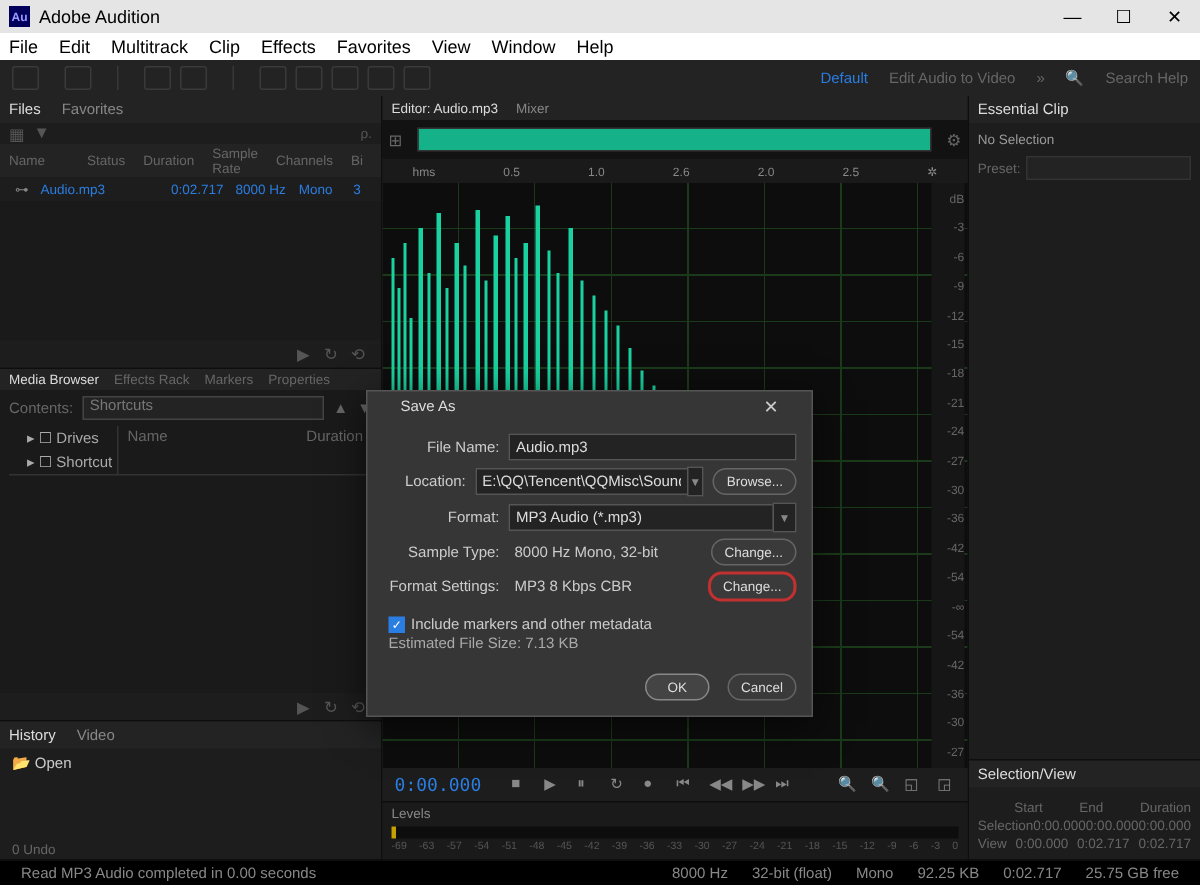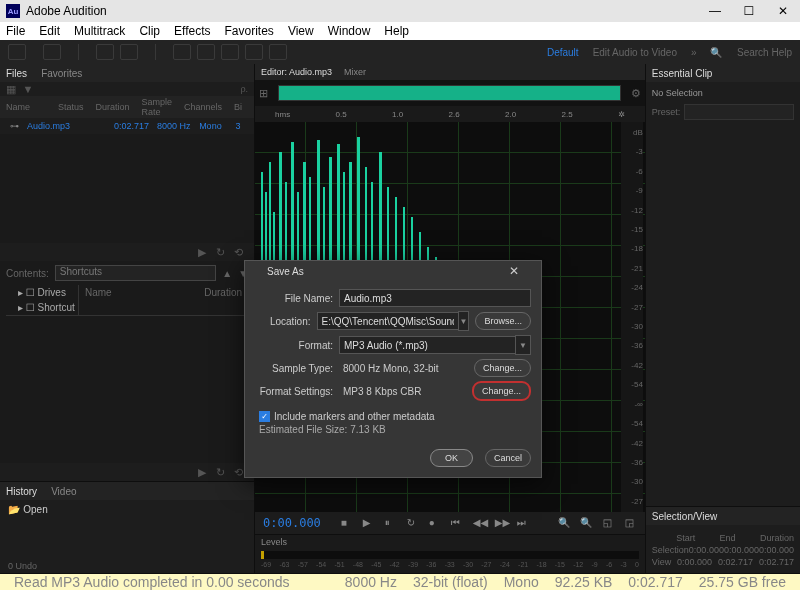--- a/index.html
+++ b/index.html
@@ -45,21 +45,21 @@
 .wave-svg{position:absolute;left:0;top:10px;width:260px;height:280px}
 .dbscale{position:absolute;right:2px;top:0;bottom:0;width:22px;display:flex;flex-direction:column;justify-content:space-between;padding:6px 0;color:#666;font-size:8px;text-align:right;background:#161616}
 .transport{height:22px;background:#1d1d1d;display:flex;align-items:center;padding:0 8px;gap:10px;color:#888;font-size:10px}
 .transport .time{color:#2a7de1;font-size:12px;font-family:monospace}
 .transport .pbtn{width:12px;height:12px}
 .levels{height:38px;background:#1a1a1a;border-top:1px solid #0e0e0e}
 .lv-head{font-size:9px;color:#888;padding:2px 6px}
 .lv-meter{height:8px;margin:2px 6px;background:#0d0d0d;position:relative}
 .lv-meter::before{content:"";position:absolute;left:0;top:0;bottom:0;width:3px;background:#c4a000}
 .lv-ticks{display:flex;justify-content:space-between;padding:0 6px;color:#555;font-size:7px}
-.statusbar{height:16px;background:#fef9c3;display:flex;align-items:center;padding:0 6px;color:#888;font-size:14px;border-top:1px solid #0e0e0e}
+.statusbar{height:16px;background:#000000;display:flex;align-items:center;padding:0 6px;color:#888;font-size:10px;border-top:1px solid #0e0e0e}
 .statusbar span{padding:0 8px}
 .statusbar .sp{flex:1}
 
 .modal{position:absolute;left:244px;top:220px;width:296px;background:#363636;border:1px solid #555;box-shadow:0 6px 24px rgba(0,0,0,.6);color:#ccc;font-size:10px}
 .m-title{height:20px;display:flex;align-items:center;padding:0 22px;color:#ddd}
 .m-title .x{margin-left:auto;color:#ccc;font-size:12px}
 .m-body{padding:8px 10px}
 .m-row{display:flex;align-items:center;margin-bottom:4px}
 .m-lbl{width:78px;text-align:right;padding-right:6px;color:#ccc}
 .m-inp{flex:1;height:16px;background:#232323;border:1px solid #555;color:#ddd;padding:0 4px;font-size:10px;font-family:inherit}
@@ -157,20 +157,26 @@
           <span style="flex:1">Mono</span>
           <span style="flex:.3">3</span>
         </div>
         <div class="panel-body" style="height:84px"></div>
         <div class="btns-row">
           <span class="b">▶</span>
           <span class="b">↻</span>
           <span class="b">⟲</span>
         </div>
 
+        <div class="media-tabs">
+          <span style="color:#ddd">Media Browser</span>
+          <span>Effects Rack</span>
+          <span>Markers</span>
+          <span>Properties</span>
+        </div>
         <div class="media-body">
           <div style="display:flex;gap:6px;align-items:center;margin-bottom:4px">
             <span>Contents:</span>
             <span style="flex:1;background:#232323;border:1px solid #444;height:14px;padding:0 4px;color:#777">Shortcuts</span>
             <span>▲</span>
             <span>▼</span>
           </div>
           <div style="display:flex;border-bottom:1px solid #333">
             <div style="width:72px">
               <div class="drv">▸ ☐ <span>Drives</span></div>

